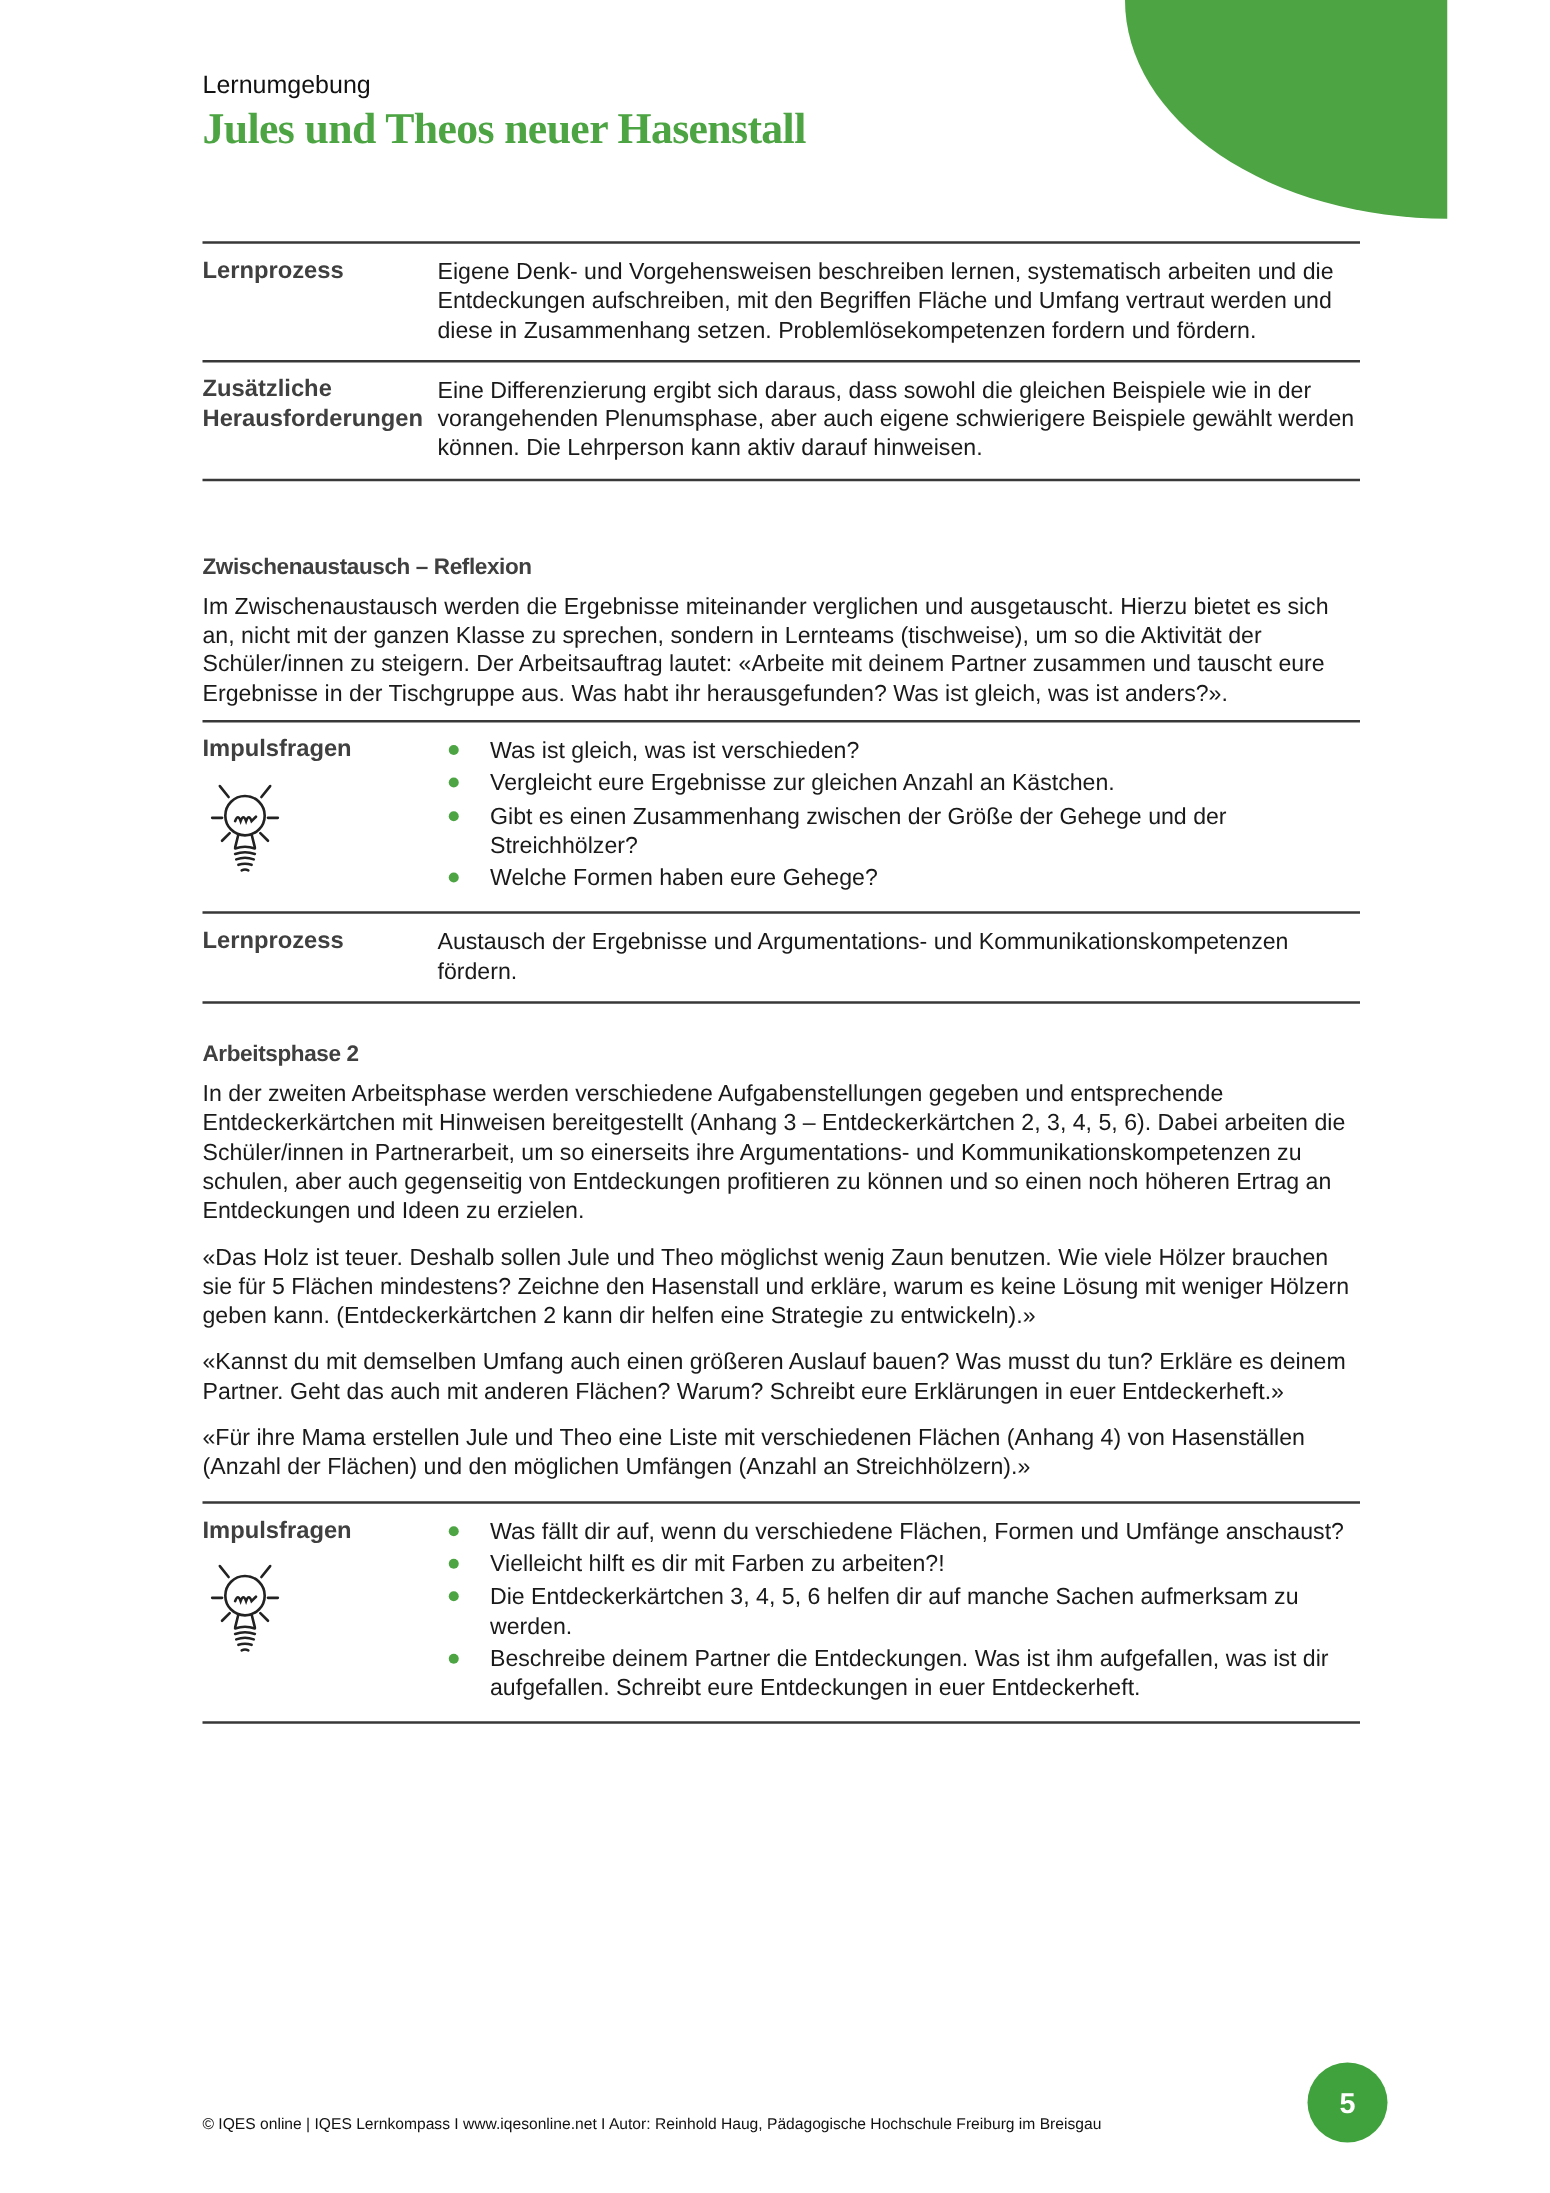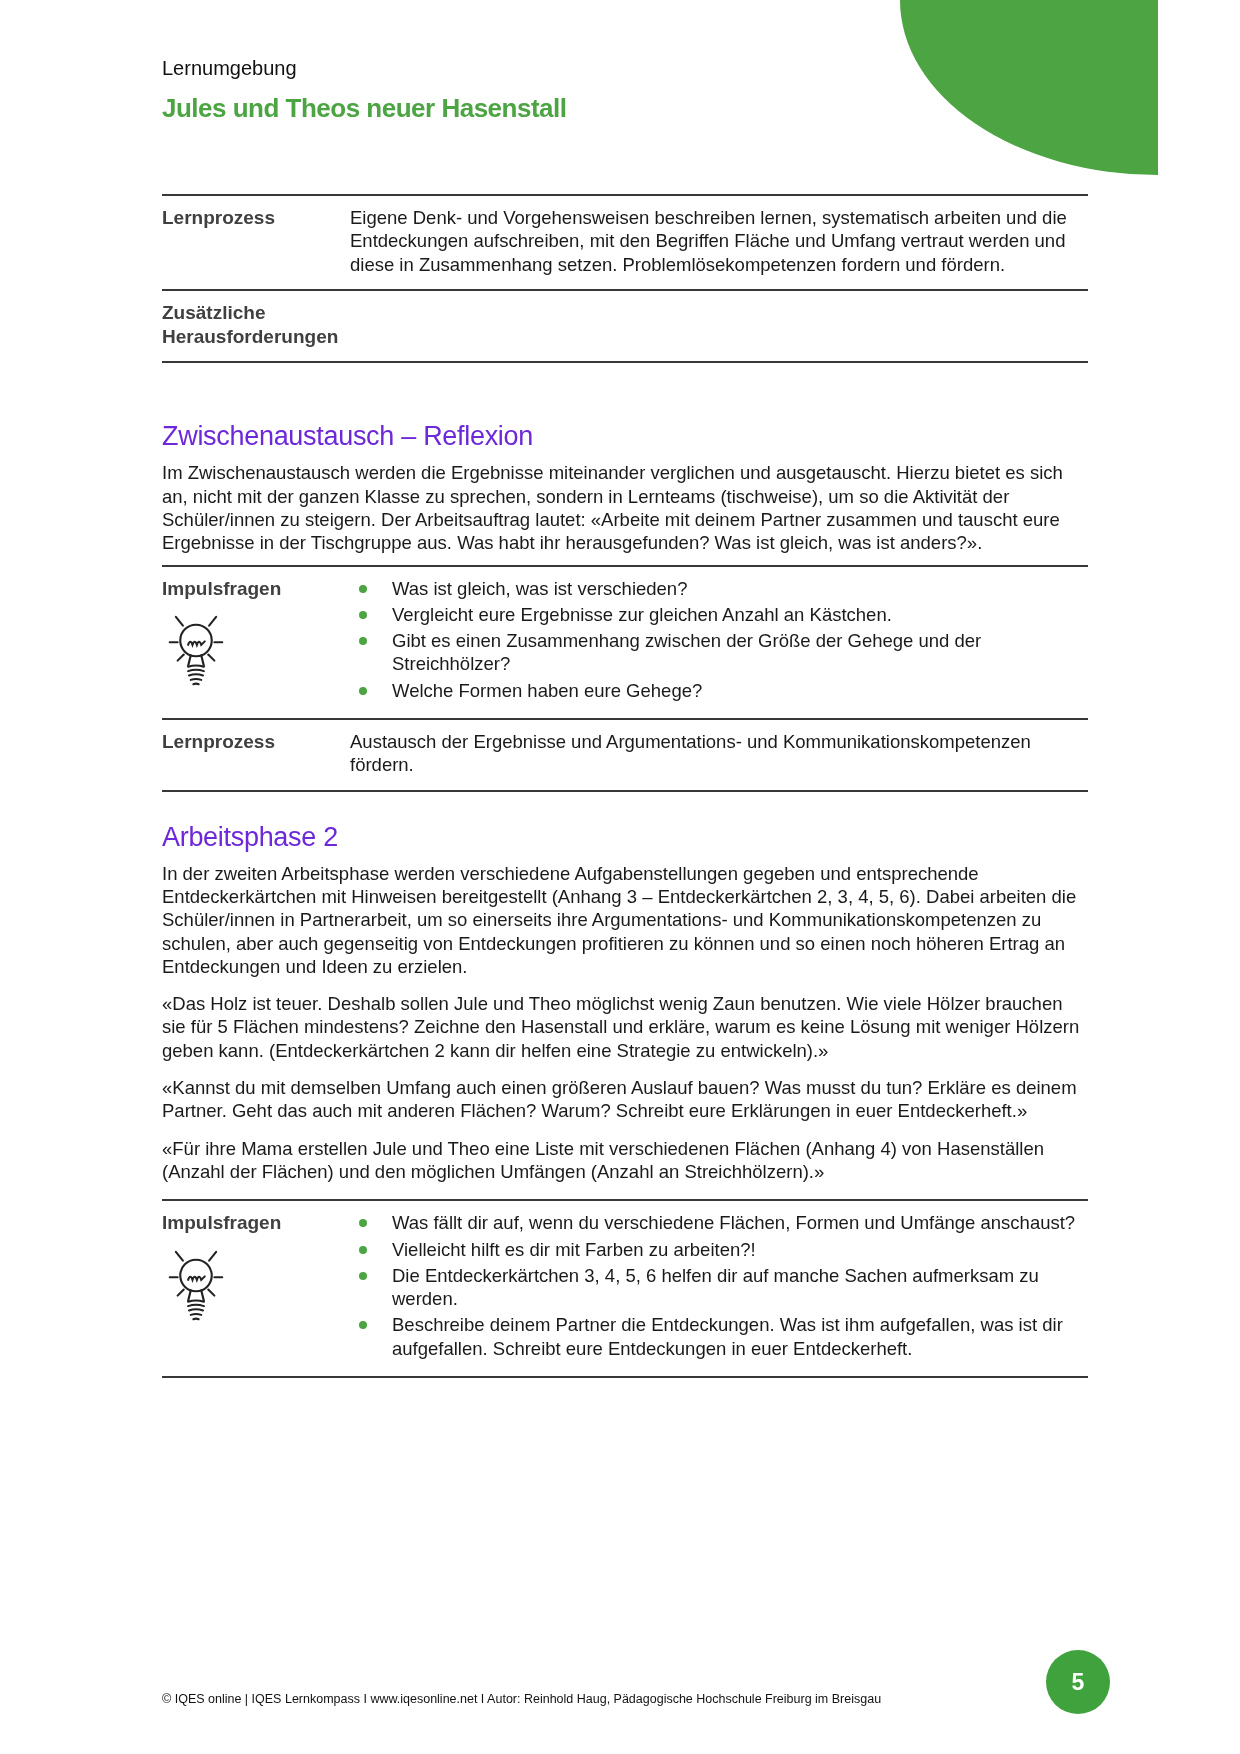--- a/index.html
+++ b/index.html
@@ -15,37 +15,37 @@
   }
   .corner-deco {
     position:absolute; top:0; right:0;
     width:258px; height:175px;
     background:#4CA443;
     border-bottom-left-radius:100% 100%;
   }
   .content { position:absolute; left:80px; top:0; width:926px; }
 
   .eyebrow { margin-top:57px; font-size:20px; color:#111; }
-  .doc-title { margin-top:13px; font-size:26px; font-weight:bold; color:#4CA443; letter-spacing:-0.5px; }
+  .doc-title { margin-top:3px; font-size:35px; font-weight:bold; color:#4CA443; letter-spacing:-0.5px;font-family:Liberation Serif, serif; }
 
   .info-table { border-top:2px solid #383838; border-bottom:2px solid #383838; }
   .info-table .trow { display:flex; padding:10px 0 13px; }
   .info-table .trow + .trow { border-top:2px solid #383838; }
   .tlabel-col { flex:0 0 188px; width:188px; padding-right:10px; }
   .tlabel { color:#404040; font-weight:bold; font-size:19px; line-height:1.25; }
   .tcontent { flex:1; font-size:18.5px; line-height:1.26; }
 
   .bullets { flex:1; list-style:none; }
   .bullets li { position:relative; padding-left:42px; font-size:18.5px; line-height:1.26; margin-bottom:3px; }
   .bullets li::before {
     content:""; position:absolute; left:9px; top:8px;
     width:8px; height:8px; border-radius:50%; background:#4CA443;
   }
 
-  .section-h { font-size:27px; font-weight:normal; color:#6d28d9; letter-spacing:-0.3px; }
+  .section-h { font-size:18px; font-weight:bold; color:#404040; letter-spacing:-0.3px; }
   .body-p { font-size:18.5px; line-height:1.26; }
 
   .mt-table1 { margin-top:70px; }
   .mt-h1 { margin-top:58px; }
   .mt-p1 { margin-top:9px; }
   .mt-table2 { margin-top:10px; }
   .mt-h2 { margin-top:30px; }
   .mt-p { margin-top:14px; }
   .mt-table3 { margin-top:16px; }
 
@@ -79,20 +79,21 @@
       <div class="trow">
         <div class="tlabel-col">
           <div class="tlabel">Lernprozess</div>
         </div>
         <div class="tcontent">Eigene Denk- und Vorgehensweisen beschreiben lernen, systematisch arbeiten und die Entdeckungen aufschreiben, mit den Begriffen Fläche und Umfang vertraut werden und diese in Zusammenhang setzen. Problemlösekompetenzen fordern und fördern.</div>
       </div>
       <div class="trow">
         <div class="tlabel-col">
           <div class="tlabel">Zusätzliche Herausforderungen</div>
         </div>
+        <div class="tcontent">Eine Differenzierung ergibt sich daraus, dass sowohl die gleichen Beispiele wie in der vorangehenden Plenumsphase, aber auch eigene schwierigere Beispiele gewählt werden können. Die Lehrperson kann aktiv darauf hinweisen.</div>
       </div>
     </section>
 
     <h2 class="section-h mt-h1">Zwischenaustausch – Reflexion</h2>
     <p class="body-p mt-p1">Im Zwischenaustausch werden die Ergebnisse miteinander verglichen und ausgetauscht. Hierzu bietet es sich an, nicht mit der ganzen Klasse zu sprechen, sondern in Lernteams (tischweise), um so die Aktivität der Schüler/innen zu steigern. Der Arbeitsauftrag lautet: «Arbeite mit deinem Partner zusammen und tauscht eure Ergebnisse in der Tischgruppe aus. Was habt ihr herausgefunden? Was ist gleich, was ist anders?».</p>
 
     <section class="info-table mt-table2">
       <div class="trow">
         <div class="tlabel-col">
           <div class="tlabel">Impulsfragen</div>

